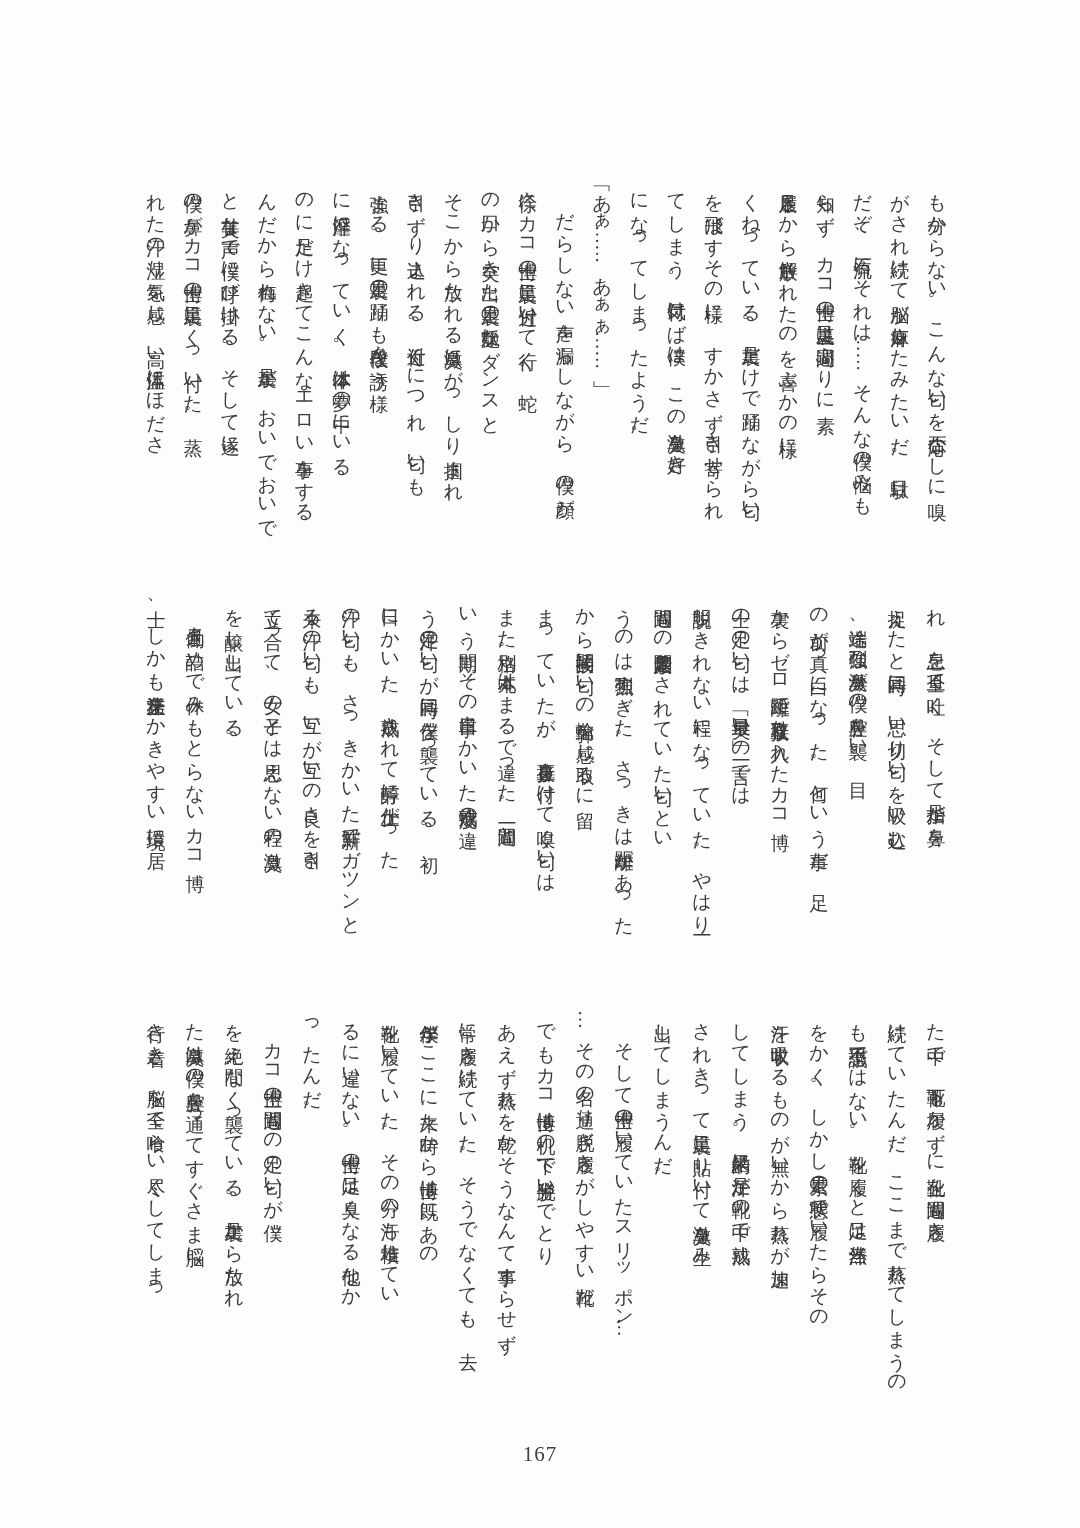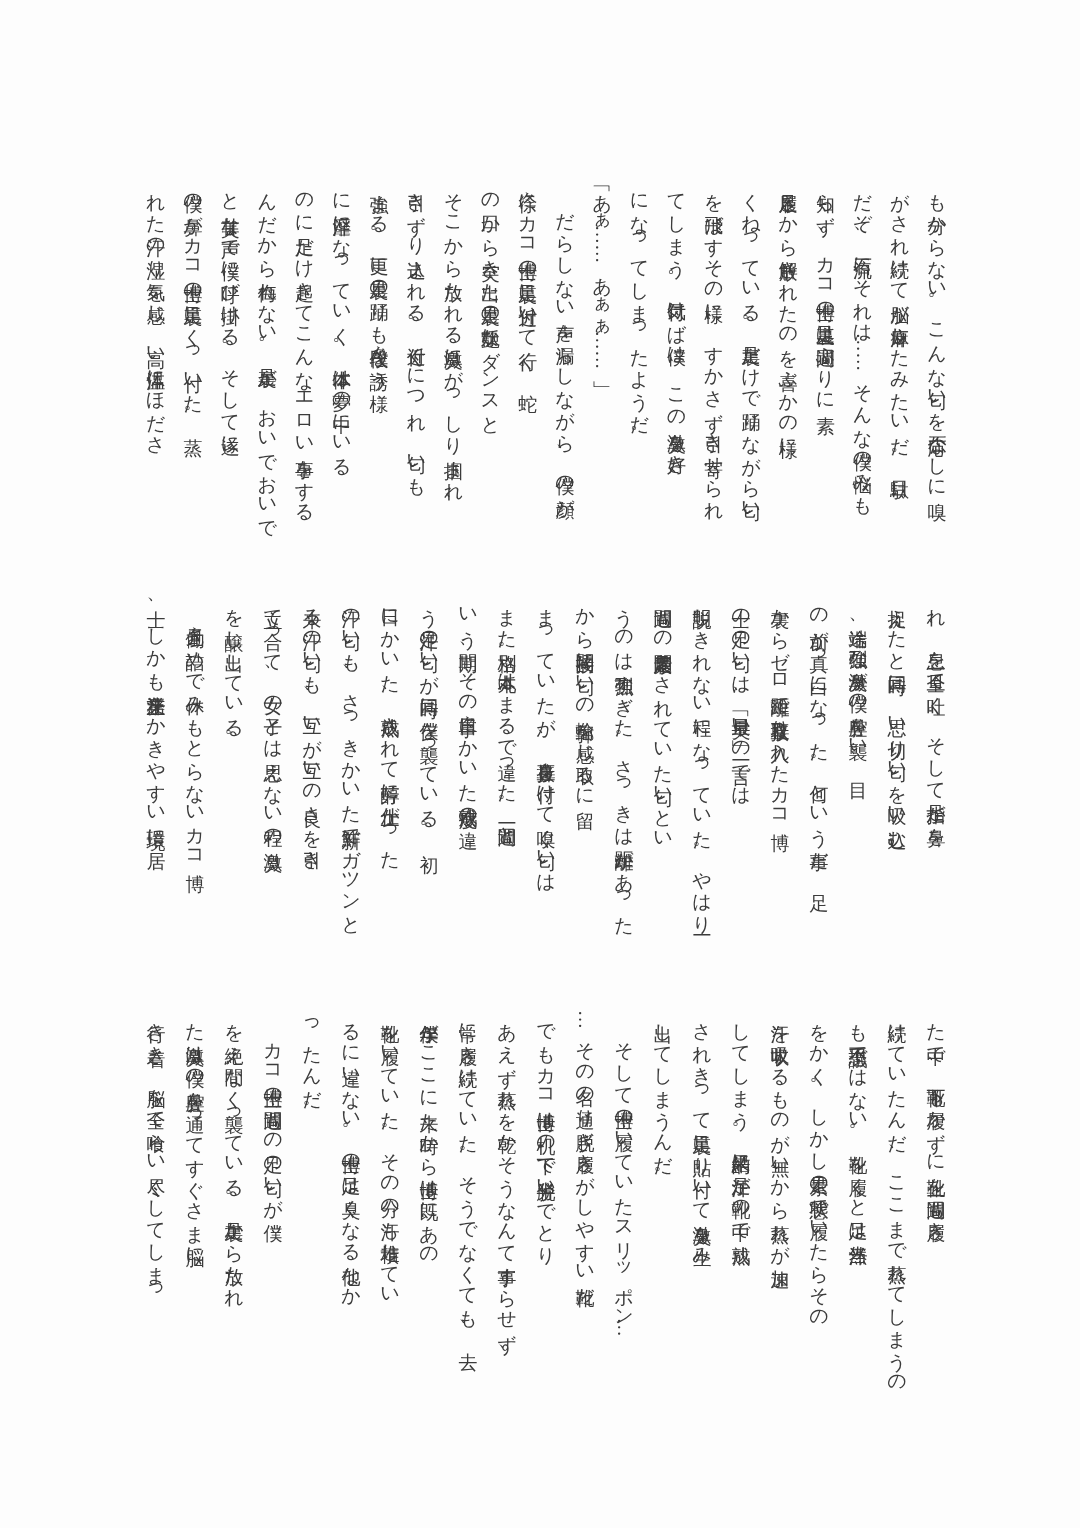--- a/index.html
+++ b/index.html
@@ -120,13 +120,14 @@
         <div class="col" style="color: rgb(59, 59, 59);">年僕がここに来た時から博士は既にあの</div>
         <div class="col" style="color: rgb(59, 59, 59);">靴を履いていた。その分の汗も堆積してい</div>
         <div class="col" style="color: rgb(59, 59, 59);">るに違いない。博士の足は臭くなる他なか</div>
         <div class="col" style="color: rgb(59, 59, 59);">ったんだ。</div>
         <div class="col" style="color: rgb(59, 59, 59);">　カコ博士の一週間もの足の匂いが僕</div>
         <div class="col" style="color: rgb(59, 59, 59);">を絶え間なく襲っている。足裏から放たれ</div>
         <div class="col" style="color: rgb(59, 59, 59);">た激臭は僕の鼻腔を通ってすぐさま脳に</div>
         <div class="col" style="color: rgb(59, 59, 59);">行き着き、脳を全て喰らい尽くしてしまっ</div>
       </div>
     </div>
+  <div class="page-number">167</div>
 </div>
 
 </body></html>

